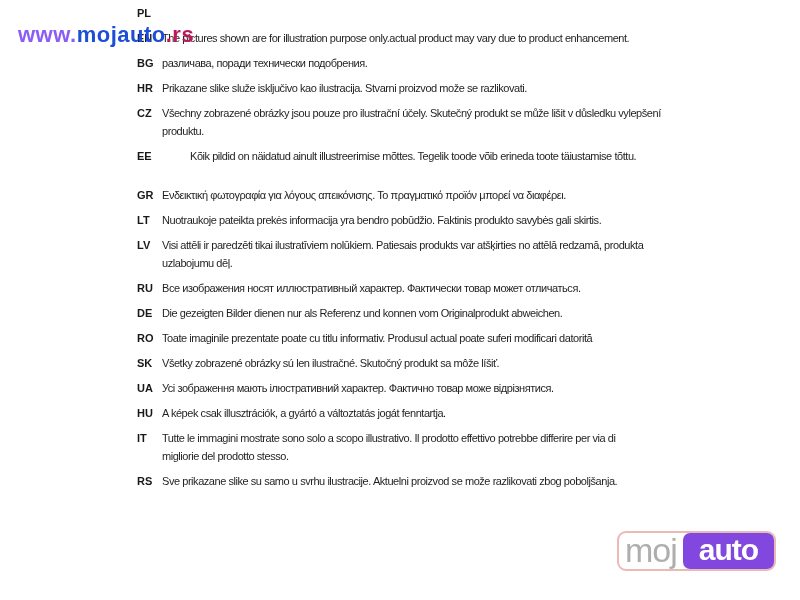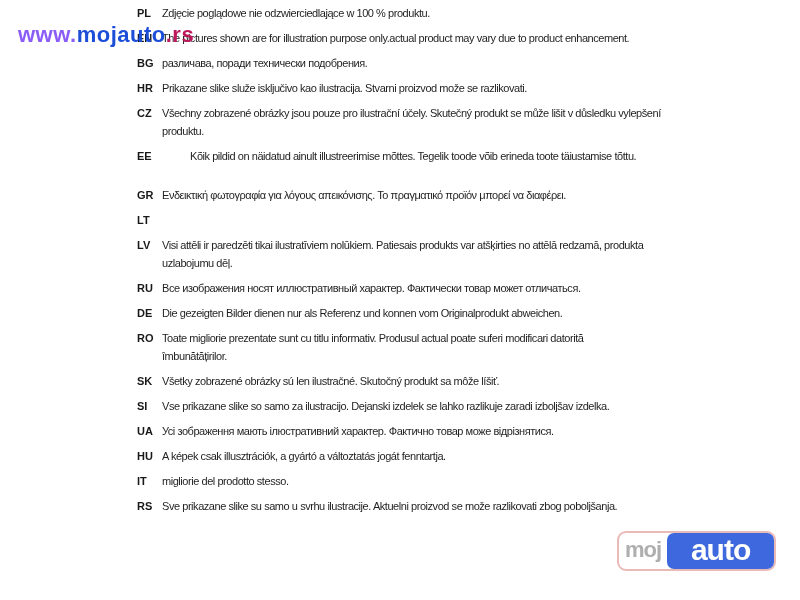--- a/index.html
+++ b/index.html
@@ -54,22 +54,22 @@
     width: 155px;
     height: 36px;
     border: 2px solid #e7aeab;
     border-radius: 9px;
     background: rgba(255,255,255,0.55);
     display: flex;
     align-items: stretch;
     opacity: 0.85;
   }
   .logo-moj {
-    font-size: 22px;
-    font-weight: 700;
+    font-size: 34px;
+    font-weight: 400;
     line-height: 34px;
     letter-spacing: -1px;
     padding: 0 6px 0 6px;
   }
   .logo-auto {
     flex: 1;
     font-size: 30px;
     font-weight: 700;
     line-height: 34px;
     letter-spacing: -1px;
@@ -79,29 +79,26 @@
     padding: 0 4px;
   }
 </style>
 </head>
 <body>
 
 <div class="page" style="background: rgb(255, 255, 255);">
 
   <div class="logo" style="border-color: rgb(231, 174, 171);">
     <span class="logo-moj" style="color: rgb(160, 160, 162);">moj</span>
-    <span class="logo-auto" style="background: #1d4ed8; color: rgb(255, 255, 255);">auto</span>
+    <span class="logo-auto" style="background: #6d28d9; color: rgb(255, 255, 255);">auto</span>
   </div>
 
   <div class="rows">
       <div class="row">
         <span class="code">PL</span>
-        <div class="text">
-          <div class="line">Zdjęcie poglądowe nie odzwierciedlające w 100 % produktu.</div>
-        </div>
       </div>
       <div class="row">
         <span class="code">EN</span>
         <div class="text">
           <div class="line">The pictures shown are for illustration purpose only.actual product may vary due to product enhancement.</div>
         </div>
       </div>
       <div class="row">
         <span class="code">BG</span>
         <div class="text">
@@ -128,20 +125,23 @@
         </div>
       </div>
       <div class="row">
         <span class="code">GR</span>
         <div class="text">
           <div class="line">Ενδεικτική φωτογραφία για λόγους απεικόνισης. Το πραγματικό προϊόν μπορεί να διαφέρει.</div>
         </div>
       </div>
       <div class="row">
         <span class="code">LT</span>
+        <div class="text">
+          <div class="line">Nuotraukoje pateikta prekės informacija yra bendro pobūdžio. Faktinis produkto savybės gali skirtis.</div>
+        </div>
       </div>
       <div class="row">
         <span class="code">LV</span>
         <div class="text">
           <div class="line">Visi attēli ir paredzēti tikai ilustratīviem nolūkiem. Patiesais produkts var atšķirties no attēlā redzamā, produkta</div>
           <div class="line">uzlabojumu dēļ.</div>
         </div>
       </div>
       <div class="row">
         <span class="code">RU</span>
@@ -151,51 +151,45 @@
       </div>
       <div class="row">
         <span class="code">DE</span>
         <div class="text">
           <div class="line">Die gezeigten Bilder dienen nur als Referenz und konnen vom Originalprodukt abweichen.</div>
         </div>
       </div>
       <div class="row">
         <span class="code">RO</span>
         <div class="text">
-          <div class="line">Toate migliorie prezentate sunt cu titlu informativ. Produsul actual poate suferi modificari datorită</div>
-          <div class="line">îmbunătățirilor.</div>
+          <div class="line">Toate imaginile prezentate poate cu titlu informativ. Produsul actual poate suferi modificari datorită</div>
         </div>
       </div>
       <div class="row">
         <span class="code">SK</span>
         <div class="text">
           <div class="line">Všetky zobrazené obrázky sú len ilustračné. Skutočný produkt sa môže líšiť.</div>
         </div>
       </div>
       <div class="row">
-        <span class="code">SI</span>
-        <div class="text">
-          <div class="line">Vse prikazane slike so samo za ilustracijo. Dejanski izdelek se lahko razlikuje zaradi izboljšav izdelka.</div>
-        </div>
-      </div>
-      <div class="row">
         <span class="code">UA</span>
         <div class="text">
           <div class="line">Усі зображення мають ілюстративний характер. Фактично товар може відрізнятися.</div>
         </div>
       </div>
       <div class="row">
         <span class="code">HU</span>
         <div class="text">
           <div class="line">A képek csak illusztrációk, a gyártó a változtatás jogát fenntartja.</div>
         </div>
       </div>
       <div class="row">
         <span class="code">IT</span>
         <div class="text">
+          <div class="line">Tutte le immagini mostrate sono solo a scopo illustrativo. Il prodotto effettivo potrebbe differire per via di</div>
           <div class="line">migliorie del prodotto stesso.</div>
         </div>
       </div>
       <div class="row">
         <span class="code">RS</span>
         <div class="text">
           <div class="line">Sve prikazane slike su samo u svrhu ilustracije. Aktuelni proizvod se može razlikovati zbog poboljšanja.</div>
         </div>
       </div>
     </div>

